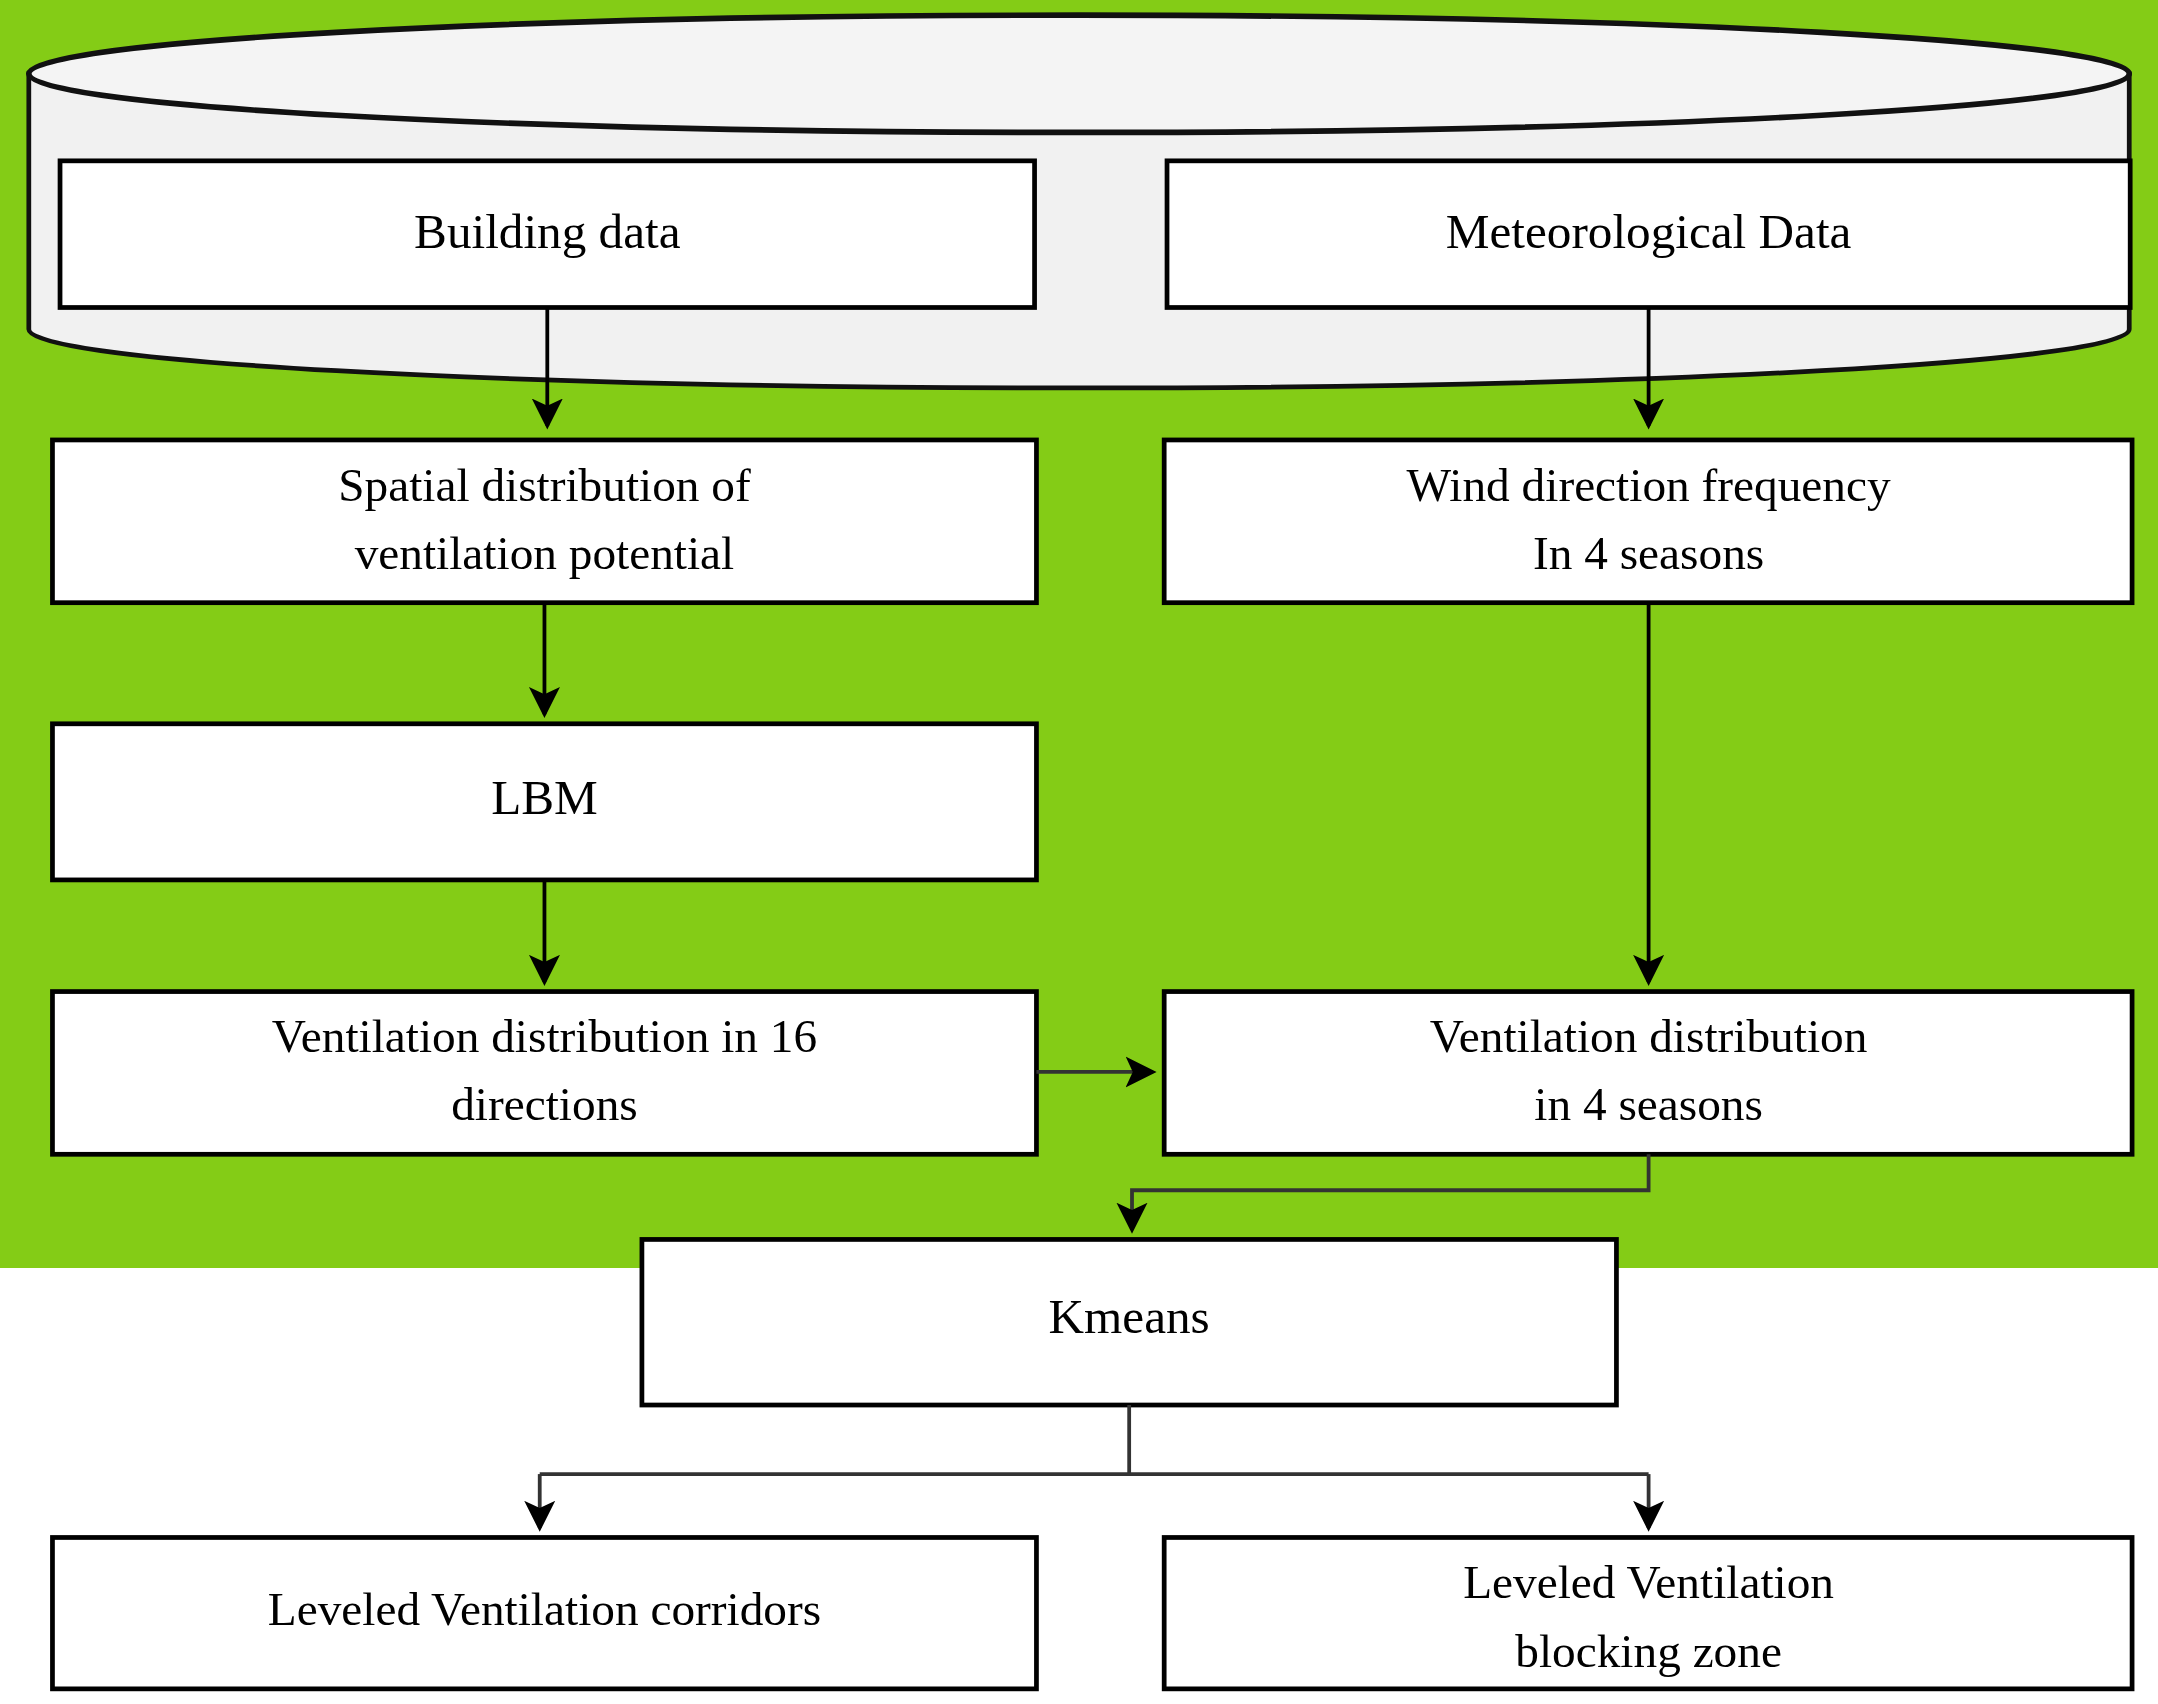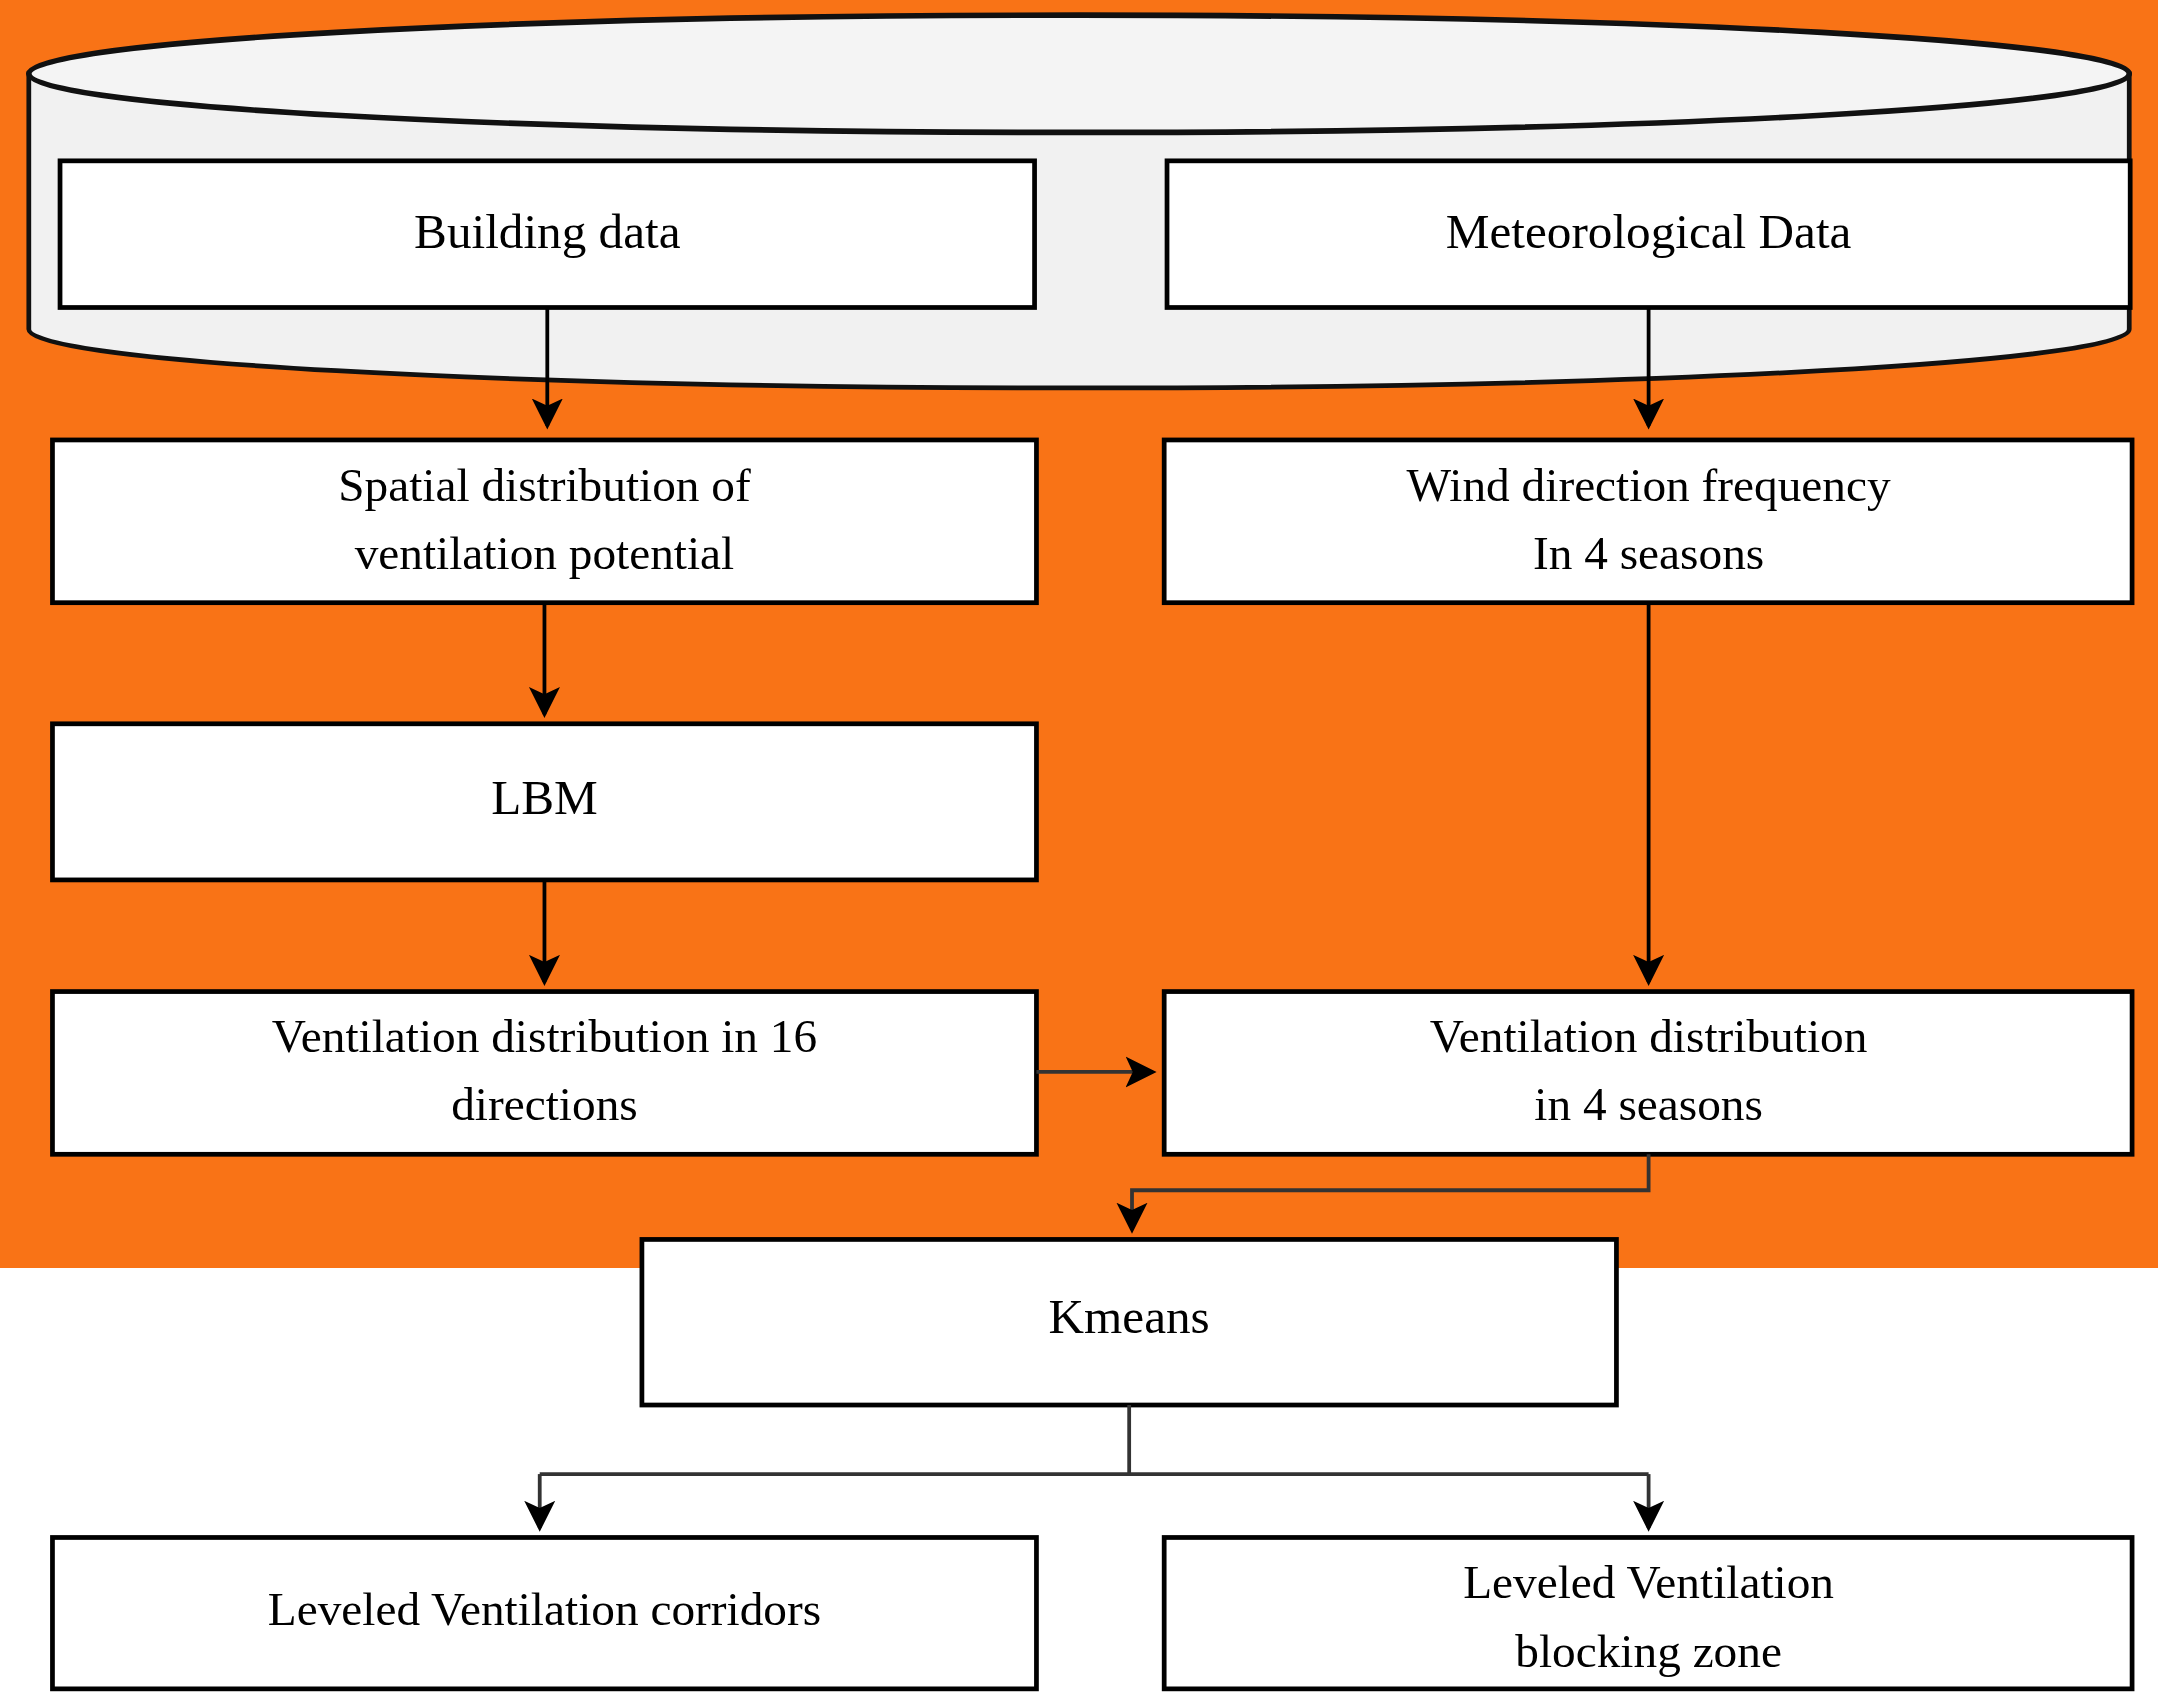--- a/index.html
+++ b/index.html
@@ -11,21 +11,21 @@
   body {
     width: 2159px;
     height: 1704px;
     font-family: "Liberation Serif", "DejaVu Serif", serif;
     overflow: hidden;
   }
   #flow-root {
     position: relative;
     width: 2159px;
     height: 1268px;
-    background: #f97316;
+    background: #84cc16;
   }
   svg.flow-canvas {
     position: absolute;
     top: 0;
     left: 0;
     width: 2159px;
     height: 1704px;
     display: block;
   }
   .node-label {

